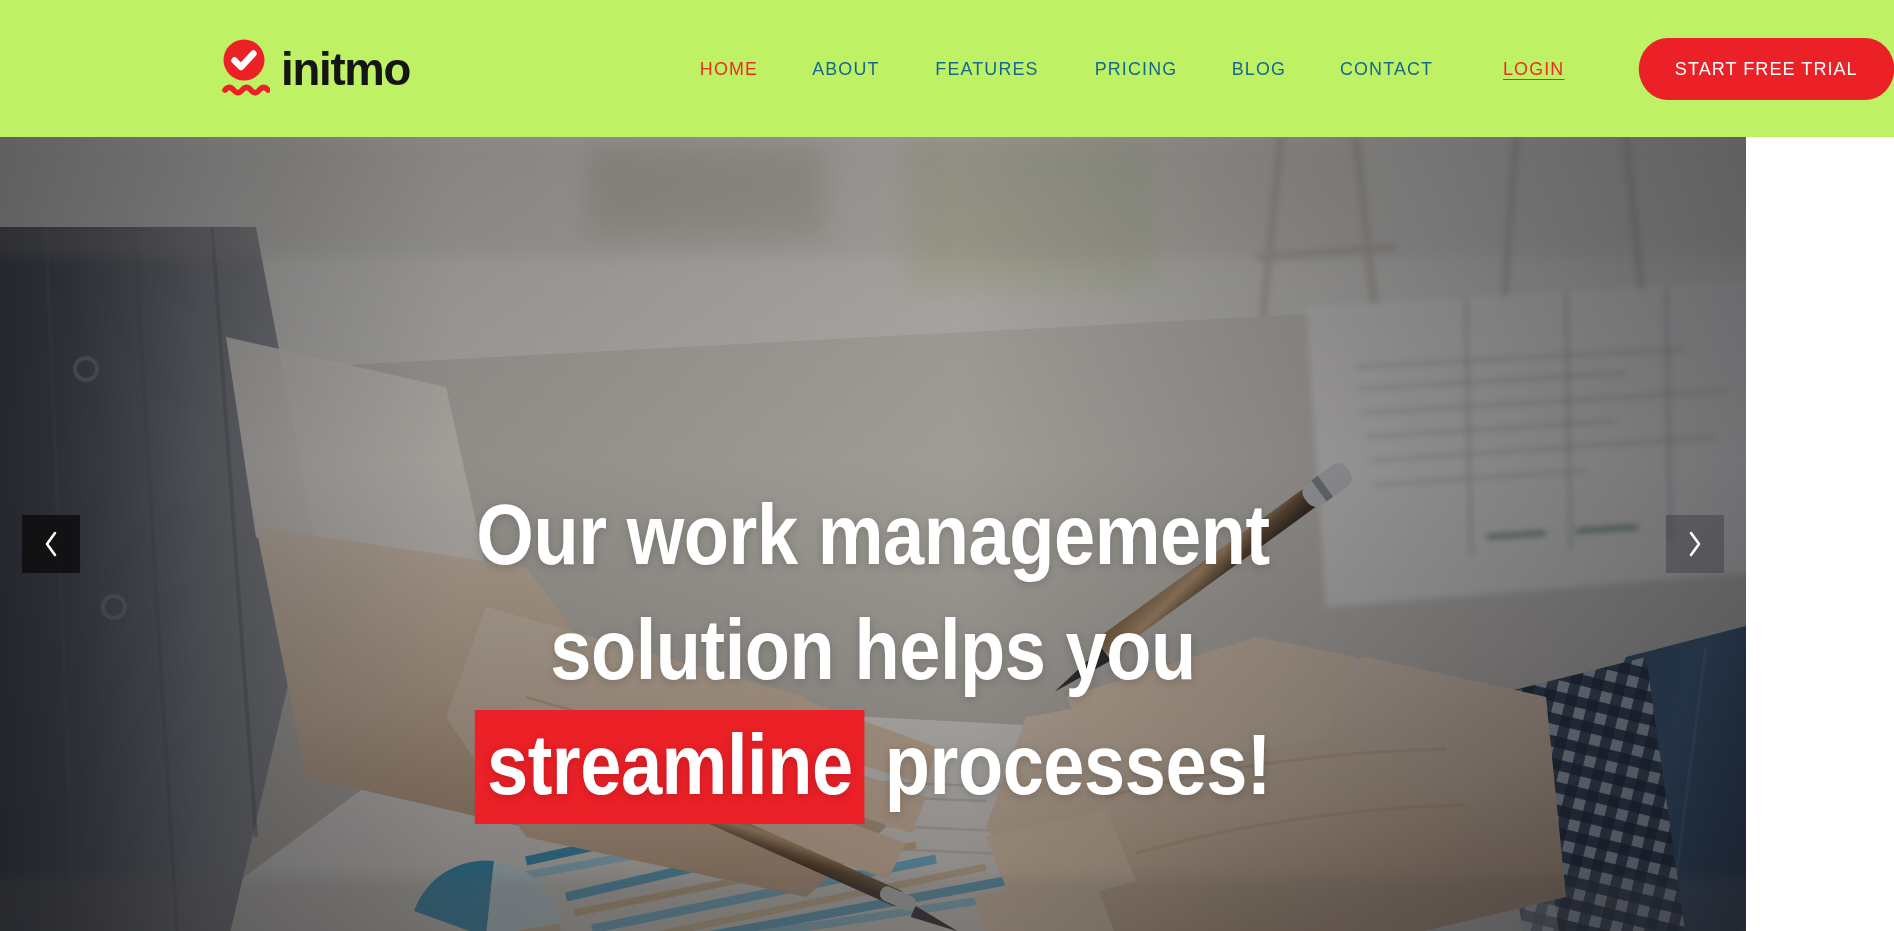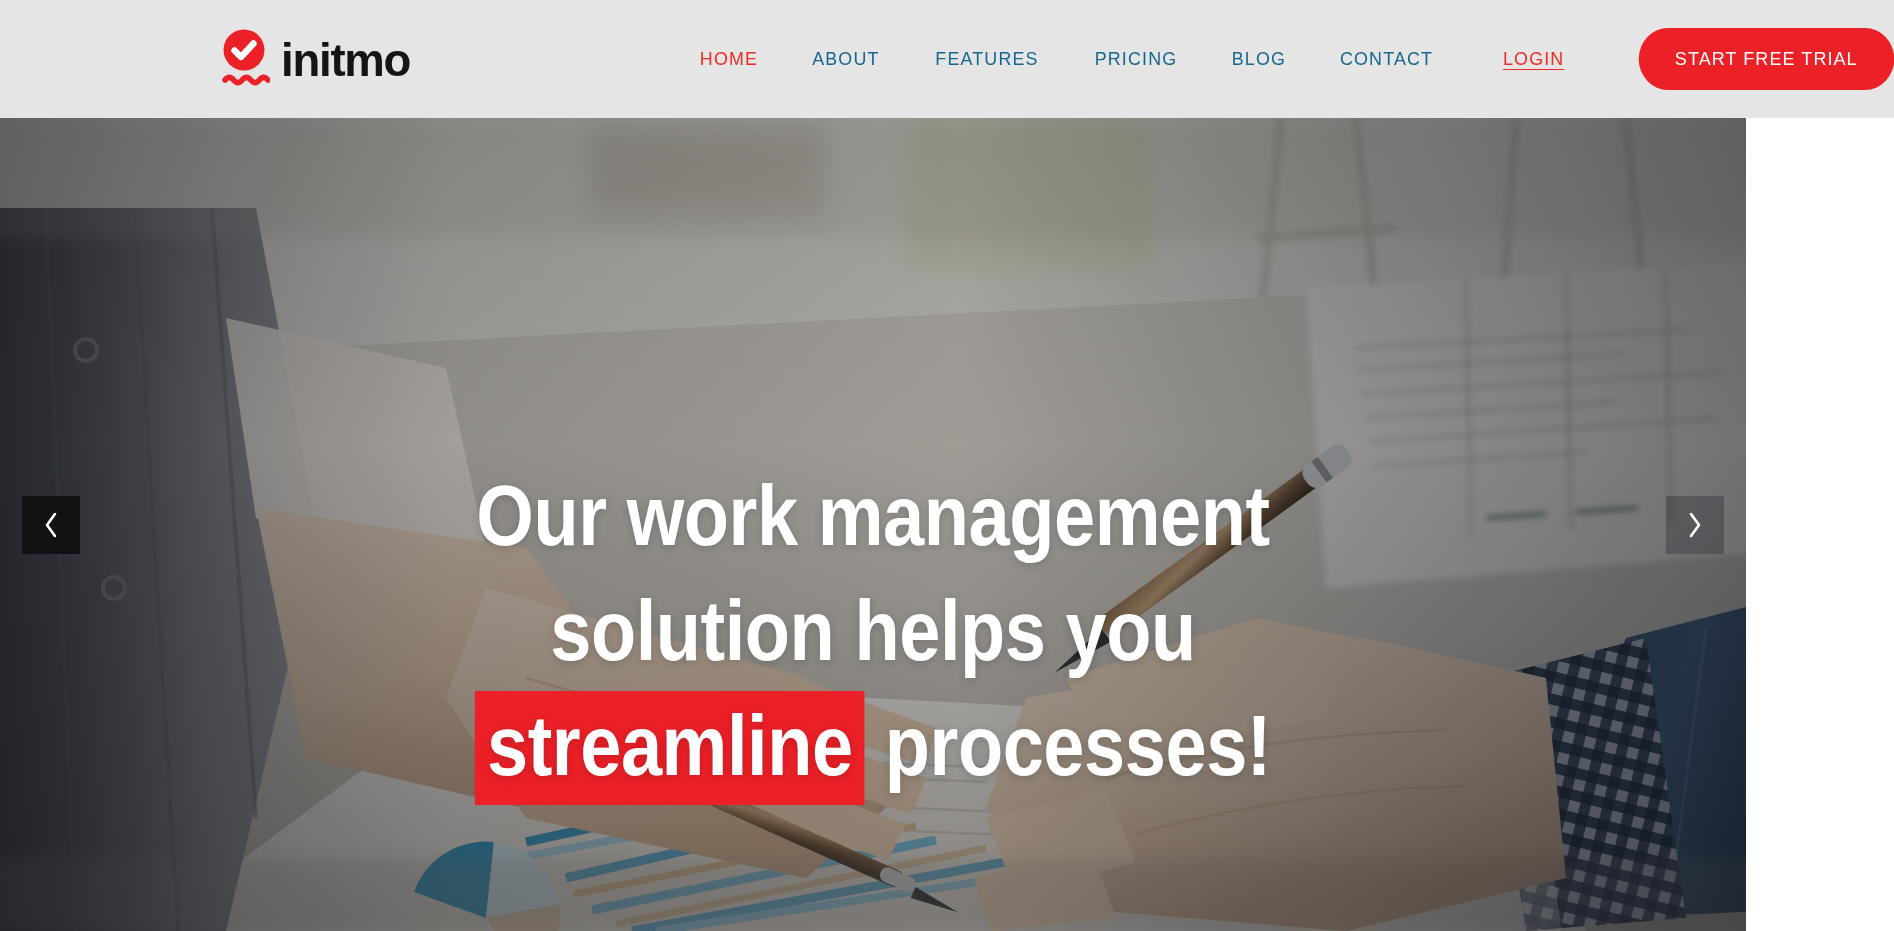--- a/index.html
+++ b/index.html
@@ -8,22 +8,22 @@
     width:1894px; height:931px;
     overflow:hidden;
     background:#ffffff;
     font-family:"Liberation Sans", sans-serif;
   }
 
   
   .site-header{
     position:relative;
     width:1894px;
-    height:118px;
-    background:#e5e5e5;
+    height:137px;
+    background:#bef264;
     display:flex;
     align-items:center;
     z-index:30;
   }
   .brand{
     position:absolute;
     left:218px;
     top:50%;
     transform:translateY(-50%);
     display:flex;

